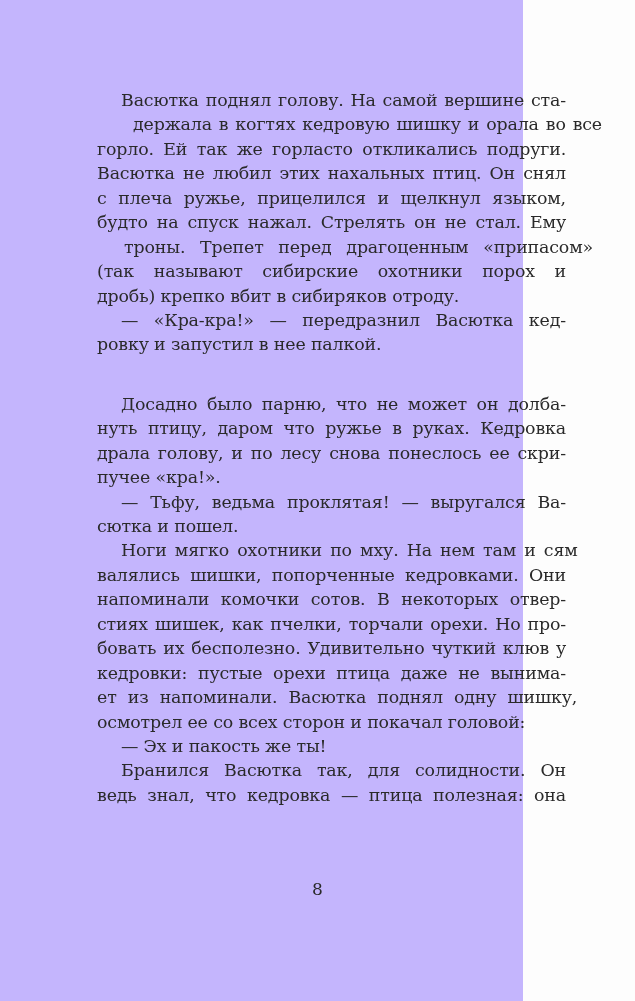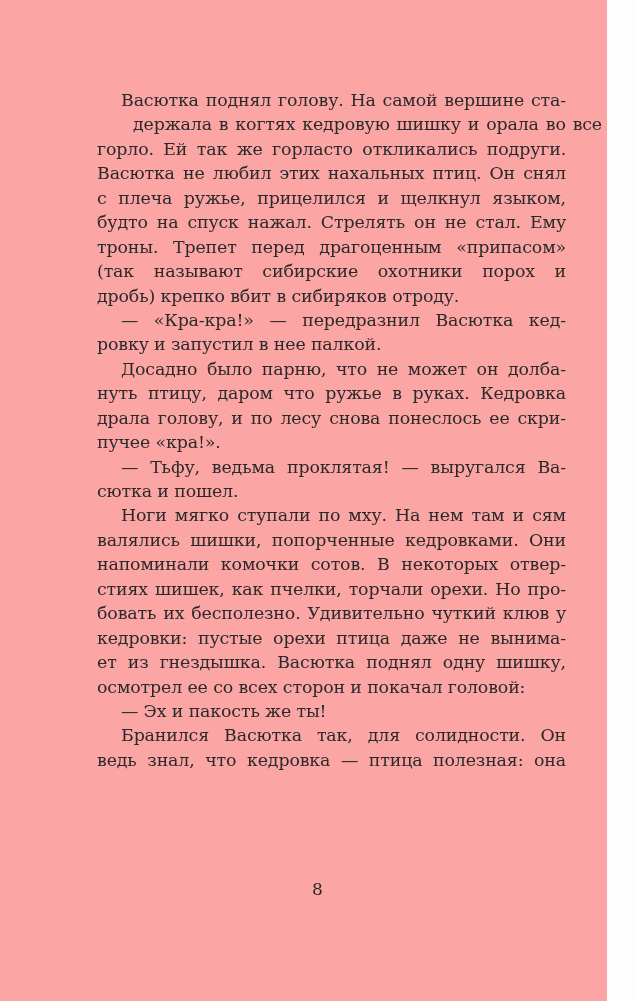--- a/index.html
+++ b/index.html
@@ -10,22 +10,22 @@
     body {
       width: 635px;
       height: 1001px;
       position: relative;
       overflow: hidden;
       background: #fdfdfd;
     }
     .page {
       position: absolute;
       left: 0; top: 0;
-      width: 607px; height: 1001px;
-      background: #fca5a5;
+      width: 523px; height: 1001px;
+      background: #c4b5fd;
     }
     .text-block {
       position: absolute;
       left: 97px;
       top: 88px;
       width: 469px;
       font-family: "DejaVu Serif", "Liberation Serif", serif;
       font-size: 17.4px;
       line-height: 24.45px;
       color: #2a2a2a;
@@ -59,37 +59,37 @@
 <body>
 
 <div class="page">
   <div class="text-block" id="text-block">
       <span class="line indent" style="word-spacing: 1.47px; text-align-last: left;">Васютка поднял голову. На самой вершине ста-</span>
       <span class="line" style="word-spacing: 1.55px; text-align-last: left; margin-left: 36px;">держала в когтях кедровую шишку и орала во все</span>
       <span class="line" style="word-spacing: 4.09px; text-align-last: left;">горло. Ей так же горласто откликались подруги.</span>
       <span class="line" style="word-spacing: 2.8px; text-align-last: left;">Васютка не любил этих нахальных птиц. Он снял</span>
       <span class="line" style="word-spacing: 6.23px; text-align-last: left;">с плеча ружье, прицелился и щелкнул языком,</span>
       <span class="line" style="word-spacing: 3.62px; text-align-last: left;">будто на спуск нажал. Стрелять он не стал. Ему</span>
-      <span class="line" style="word-spacing: 9.34px; text-align-last: left;">троны. Трепет перед драгоценным «припасом»</span>
+      <span class="line" style="word-spacing: 9.34px; text-align-last: left; margin-left: 27px;">троны. Трепет перед драгоценным «припасом»</span>
       <span class="line" style="word-spacing: 14.28px; text-align-last: left;">(так называют сибирские охотники порох и</span>
       <span class="line last">дробь) крепко вбит в сибиряков отроду.</span>
       <span class="line indent" style="word-spacing: 10.22px; text-align-last: left;">— «Кра-кра!» — передразнил Васютка кед-</span>
       <span class="line last">ровку и запустил в нее палкой.</span>
-      <span class="line indent" style="word-spacing: 4.22px; text-align-last: left;">Досадно было парню, что не может он долба-</span>
+      <span class="line indent" style="word-spacing: 4.22px; text-align-last: left; margin-top: 35px;">Досадно было парню, что не может он долба-</span>
       <span class="line" style="word-spacing: 5.24px; text-align-last: left;">нуть птицу, даром что ружье в руках. Кедровка</span>
       <span class="line" style="word-spacing: 2.57px; text-align-last: left;">драла голову, и по лесу снова понеслось ее скри-</span>
       <span class="line last">пучее «кра!».</span>
       <span class="line indent" style="word-spacing: 6.55px; text-align-last: left;">— Тьфу, ведьма проклятая! — выругался Ва-</span>
       <span class="line last">сютка и пошел.</span>
-      <span class="line indent" style="word-spacing: 2.75px; text-align-last: left;">Ноги мягко ступали по мху. На нем там и сям</span>
+      <span class="line indent" style="word-spacing: 2.75px; text-align-last: left;">Ноги мягко охотники по мху. На нем там и сям</span>
       <span class="line" style="word-spacing: 5.11px; text-align-last: left;">валялись шишки, попорченные кедровками. Они</span>
       <span class="line" style="word-spacing: 6.25px; text-align-last: left;">напоминали комочки сотов. В некоторых отвер-</span>
       <span class="line" style="word-spacing: 1.6px; text-align-last: left;">стиях шишек, как пчелки, торчали орехи. Но про-</span>
       <span class="line" style="word-spacing: 1.52px; text-align-last: left;">бовать их бесполезно. Удивительно чуткий клюв у</span>
       <span class="line" style="word-spacing: 5.34px; text-align-last: left;">кедровки: пустые орехи птица даже не вынима-</span>
-      <span class="line" style="word-spacing: 5.75px; text-align-last: left;">ет из гнездышка. Васютка поднял одну шишку,</span>
+      <span class="line" style="word-spacing: 5.75px; text-align-last: left;">ет из напоминали. Васютка поднял одну шишку,</span>
       <span class="line last">осмотрел ее со всех сторон и покачал головой:</span>
       <span class="line indent last">— Эх и пакость же ты!</span>
       <span class="line indent" style="word-spacing: 9.64px; text-align-last: left;">Бранился Васютка так, для солидности. Он</span>
       <span class="line" style="word-spacing: 5.26px; text-align-last: left;">ведь знал, что кедровка — птица полезная: она</span>
     </div>
   <div class="page-number">8</div>
 </div>
 
 </body></html>

